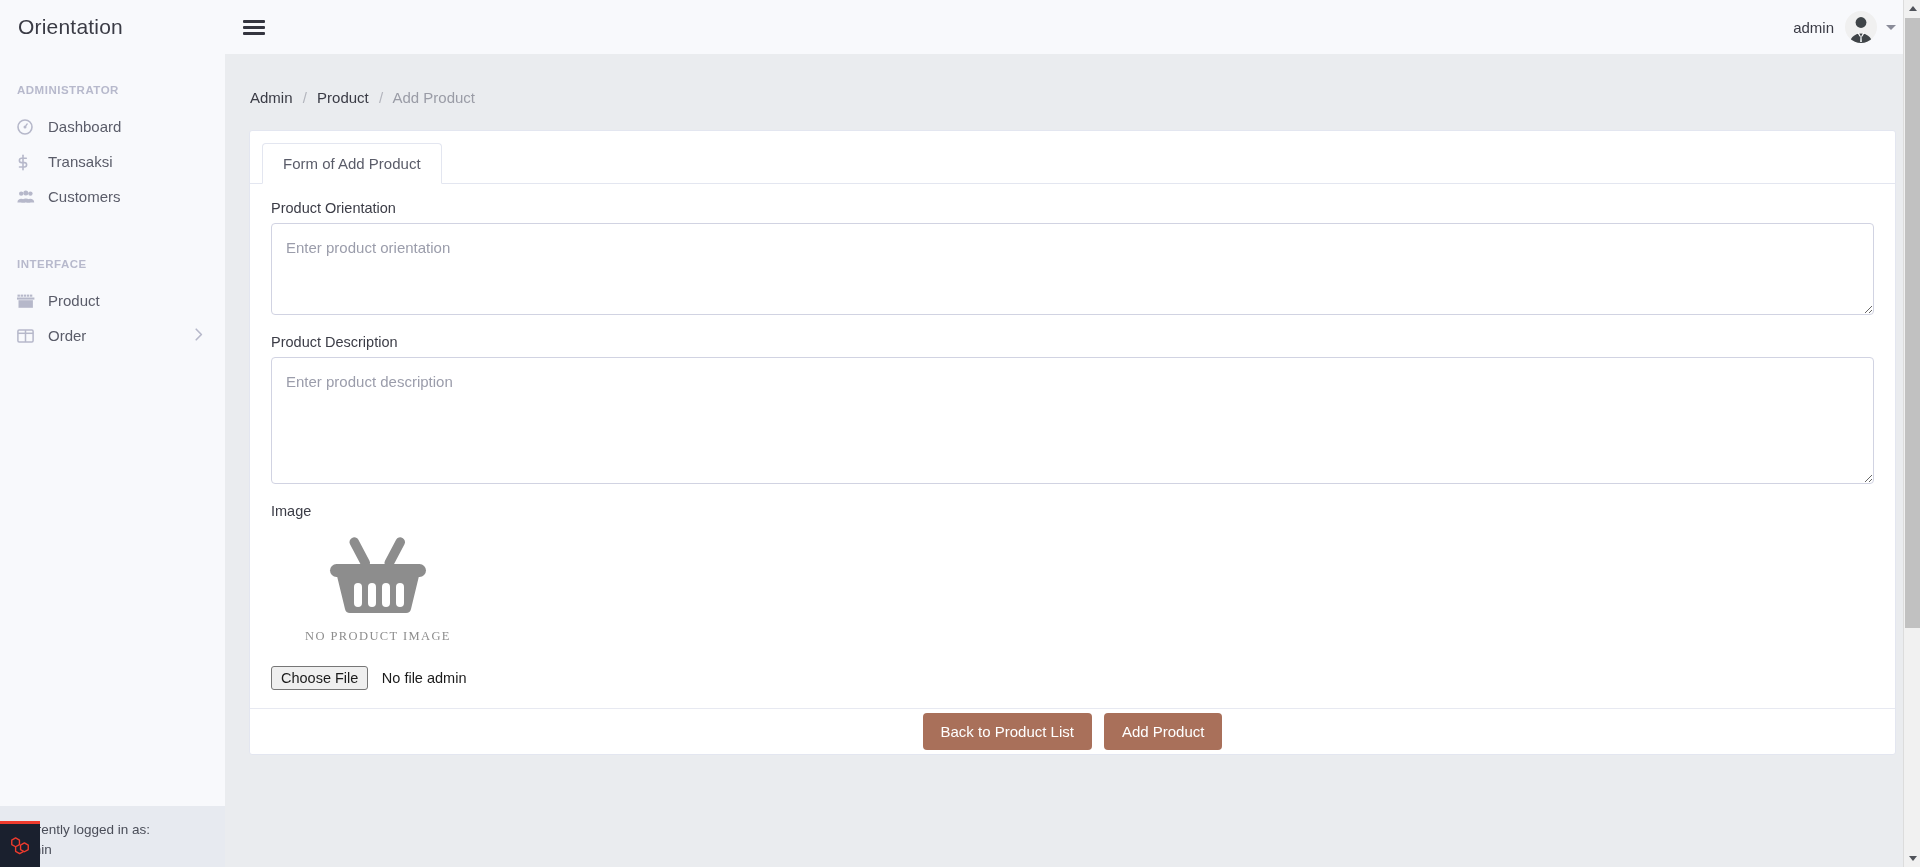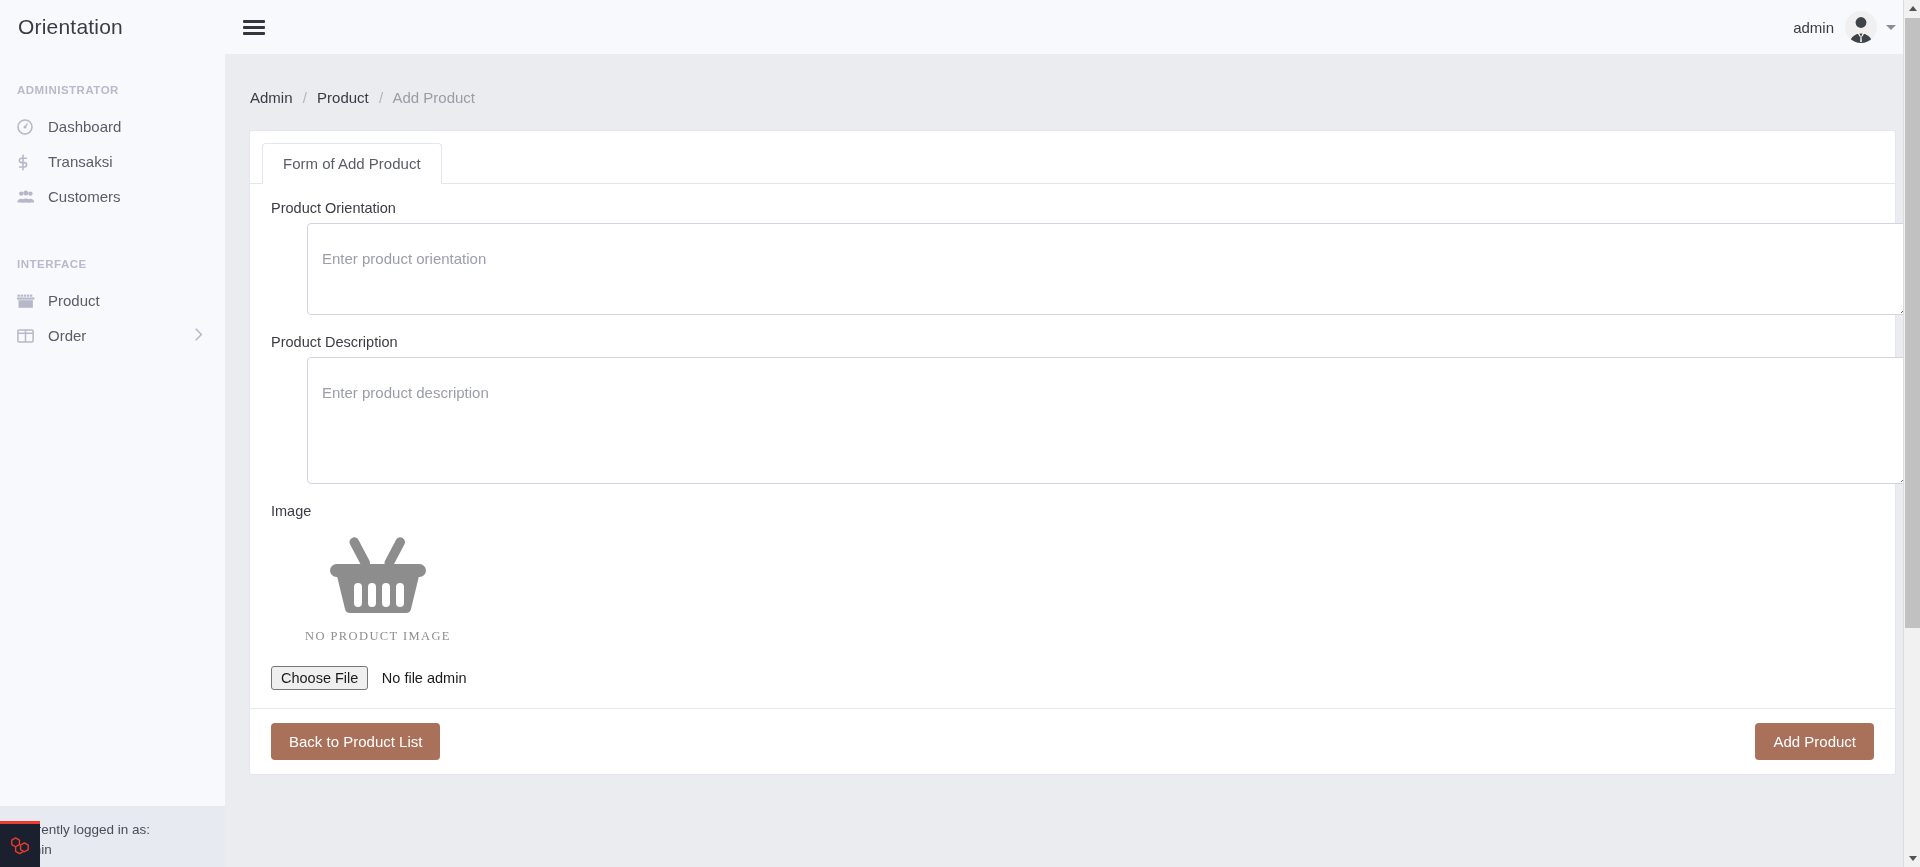--- a/index.html
+++ b/index.html
@@ -133,21 +133,21 @@
     padding: 6px 14px; font-size: 15px; color: #6e707e;
     font-family: "Liberation Sans", sans-serif;
     background: #fff; outline: none;
   }
   .inp::placeholder { color: #9b9dab; }
   .inp.focused {
     border-color: #b0c6f0;
     box-shadow: 0 0 0 3.5px rgba(78,115,223,.25);
   }
   textarea.inp {
-    height: 92px; resize: vertical; padding-top: 24px; line-height: 1.4; margin-left: 36px;
+    height: 92px; resize: vertical; padding-top: 13px; line-height: 1.4;
   }
   .col-name { flex: 0 0 806px; padding-right: 12px; }
   .col-stock { flex: 0 0 257px; padding-right: 12px; }
   .col-price { flex: 0 0 257px; padding-right: 12px; }
   .col-disc { flex: 0 0 257px; }
 
   .image-block { margin-top: 5px; }
   .image-label { font-size: 14.5px; color: #3b3c46; margin-bottom: 12px; }
   .no-image { width: 158px; text-align: center; margin-left: 28px; }
   .no-image-text {
@@ -162,22 +162,22 @@
     background: #efefef;
     padding: 3px 9px; font-size: 14.5px; color: #1b1b1b;
     font-family: "Liberation Sans", sans-serif;
     cursor: pointer; vertical-align: middle;
   }
   .file-status { font-size: 14.5px; color: #1b1b1b; margin-left: 9px; vertical-align: middle; }
 
   .card-footer {
     border-top: 1px solid #e7e9f1;
     margin-top: 14px;
-    padding: 14px 21px;
-    display: flex; justify-content: space-between; gap: 12px;
+    padding: 4px 21px;
+    display: flex; justify-content: center; gap: 12px;
   }
   .btn {
     border: none; border-radius: 4px;
     padding: 10px 18px; font-size: 15px;
     color: #fff; cursor: pointer;
     font-family: "Liberation Sans", sans-serif;
   }
 
   
   .scrollbar {

